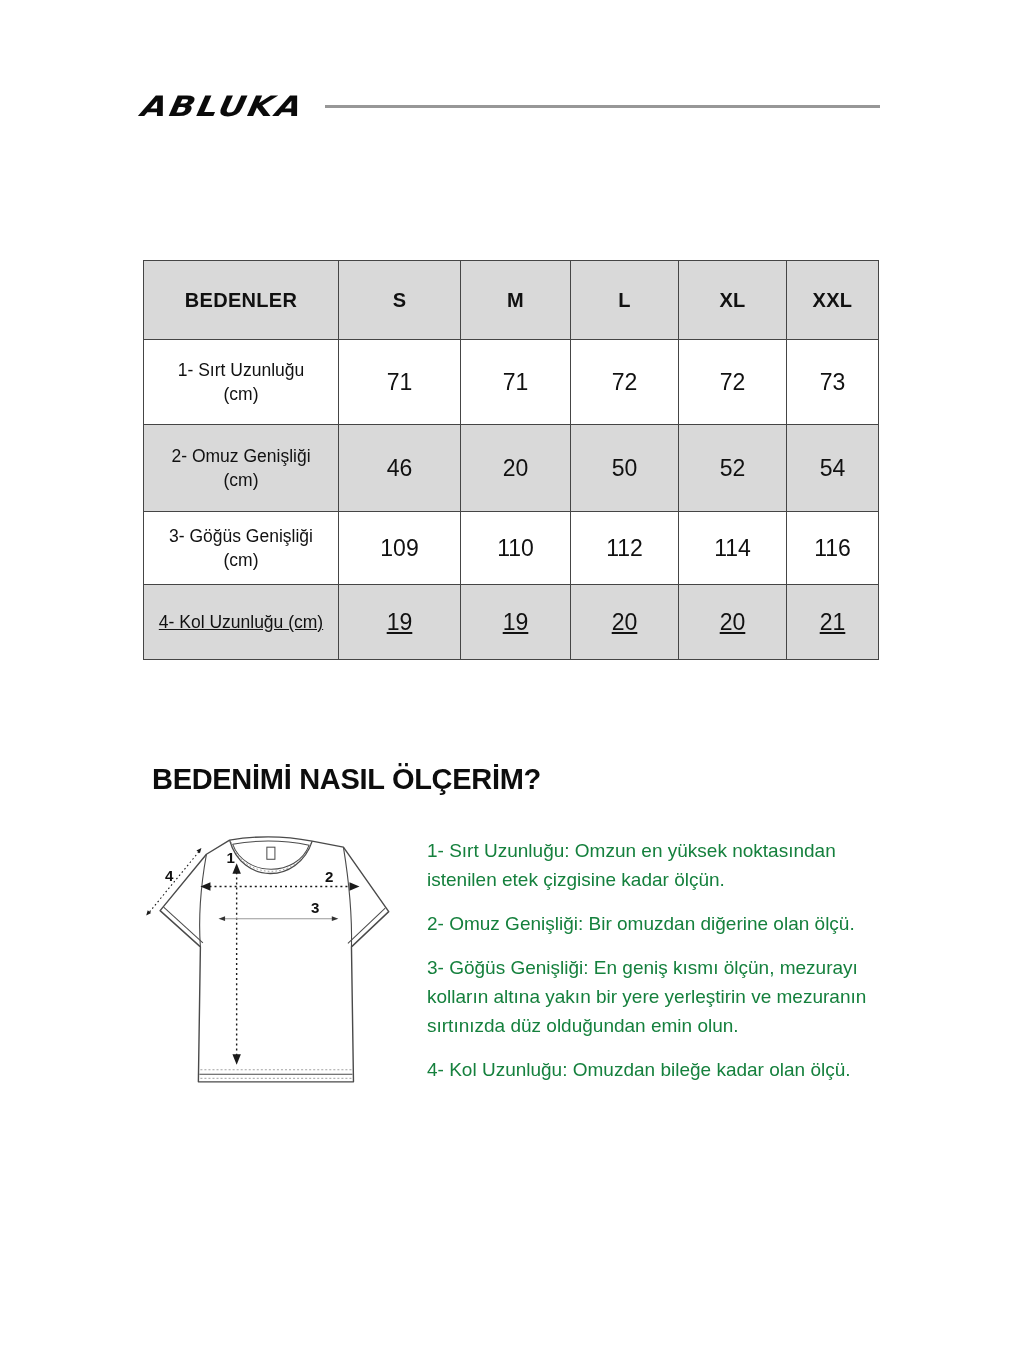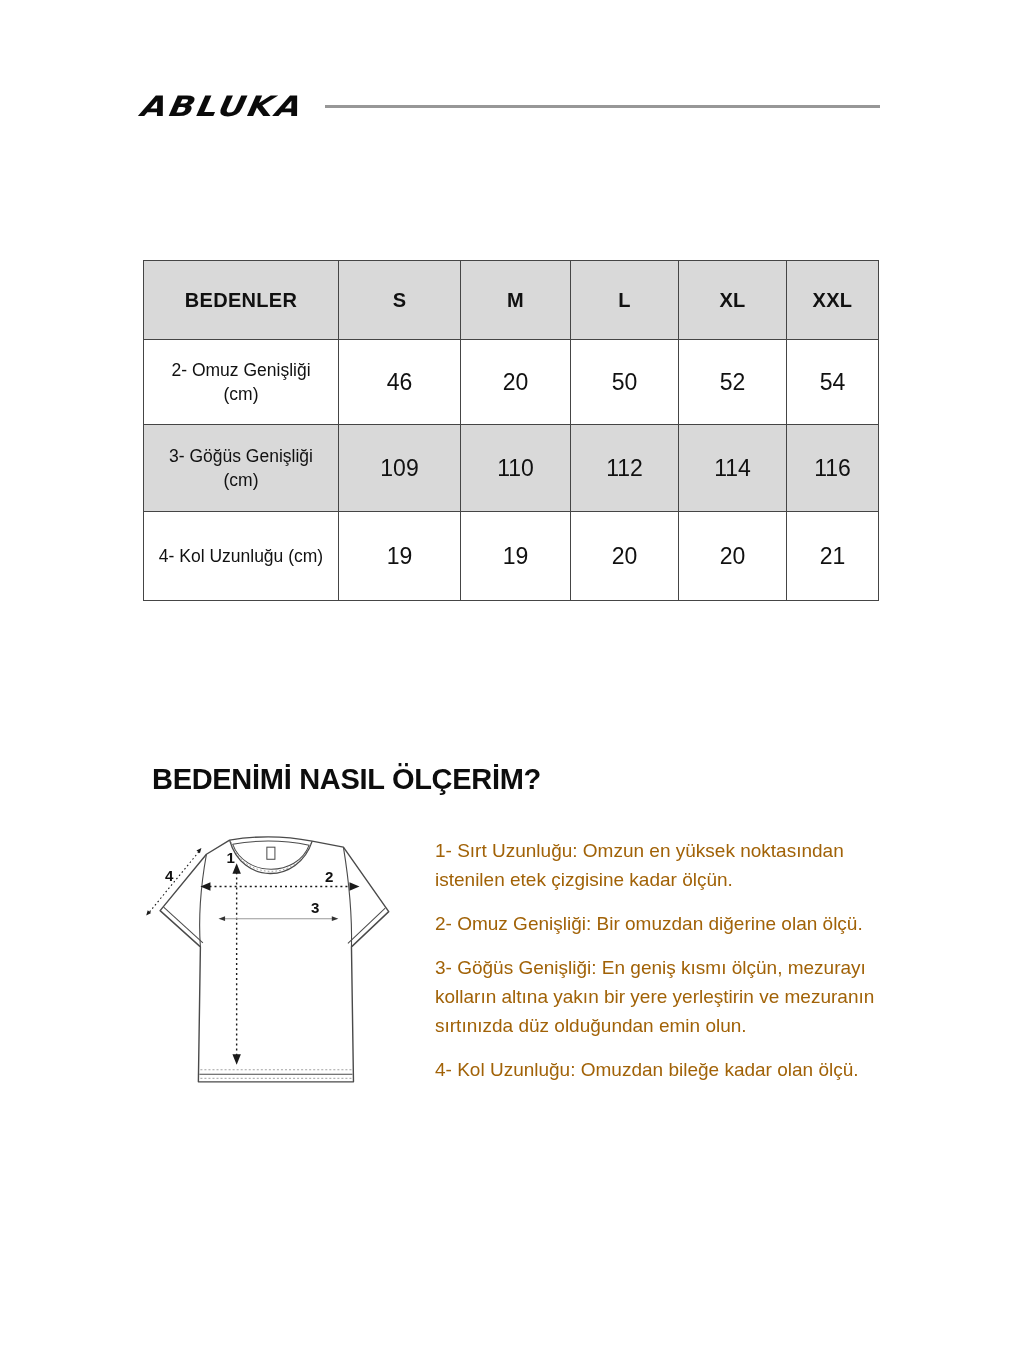--- a/index.html
+++ b/index.html
@@ -51,21 +51,21 @@
   }
   .size-table th, .size-table td {
     border:1.6px solid var(--table-border, #454545);
     text-align:center; vertical-align:middle;
     background:var(--row-bg, #ffffff);
   }
   .size-table thead tr { height:79px; }
   .size-table thead th { background:var(--header-bg, #d9d9d9); font-size:20px; font-weight:bold; letter-spacing:0.3px; }
   .size-table tbody tr:nth-child(1) { height:85px; }
   .size-table tbody tr:nth-child(2) { height:87px; }
-  .size-table tbody tr:nth-child(3) { height:89px; }
+  .size-table tbody tr:nth-child(3) { height:73px; }
   .size-table tbody tr:nth-child(4) { height:75px;text-decoration:underline; }
   .size-table tbody tr:nth-child(even) td { background:var(--header-bg, #d9d9d9); }
   td.row-label { font-size:17.5px; line-height:24px; padding:0 14px; font-weight:400; }
   td.size-value { font-size:23px; font-weight:400; }
   col.c-label { width:195px; }
   col.c-s  { width:122px; }
   col.c-m  { width:110px; }
   col.c-l  { width:108px; }
   col.c-xl { width:108px; }
   col.c-xxl{ width:92px; }
@@ -73,22 +73,22 @@
   
   .howto-heading {
     position:absolute; left:152px; top:763px;
     font-size:29px; font-weight:bold; letter-spacing:-0.3px; color:#0d0d0d;
   }
   .how-row {
     position:absolute; left:145px; top:832px; width:748px;
     display:flex; align-items:flex-start;
   }
   .diagram { width:282px; flex:0 0 282px; }
-  .instructions { margin-left:8px; width:458px; padding-top:4px;
-    font-size:19px; line-height:29px; color:#a16207; }
+  .instructions { width:458px; padding-top:4px;
+    font-size:19px; line-height:29px; color:#15803d; }
   .instructions p { margin:0 0 15px 0; }
 </style>
 </head>
 <body>
 
 <div class="page">
 
   <header class="brand-row">
     <span class="logo">ABLUKA</span>
     <span class="logo-rule"></span>
@@ -108,20 +108,28 @@
       <tr>
         <th>BEDENLER</th>
         <th>S</th>
         <th>M</th>
         <th>L</th>
         <th>XL</th>
         <th>XXL</th>
       </tr>
     </thead>
     <tbody>
+      <tr>
+        <td class="row-label">1- Sırt Uzunluğu (cm)</td>
+        <td class="size-value">71</td>
+        <td class="size-value">71</td>
+        <td class="size-value">72</td>
+        <td class="size-value">72</td>
+        <td class="size-value">73</td>
+      </tr>
       <tr>
         <td class="row-label">2- Omuz Genişliği (cm)</td>
         <td class="size-value">46</td>
         <td class="size-value">20</td>
         <td class="size-value">50</td>
         <td class="size-value">52</td>
         <td class="size-value">54</td>
       </tr>
       <tr>
         <td class="row-label">3- Göğüs Genişliği (cm)</td>

